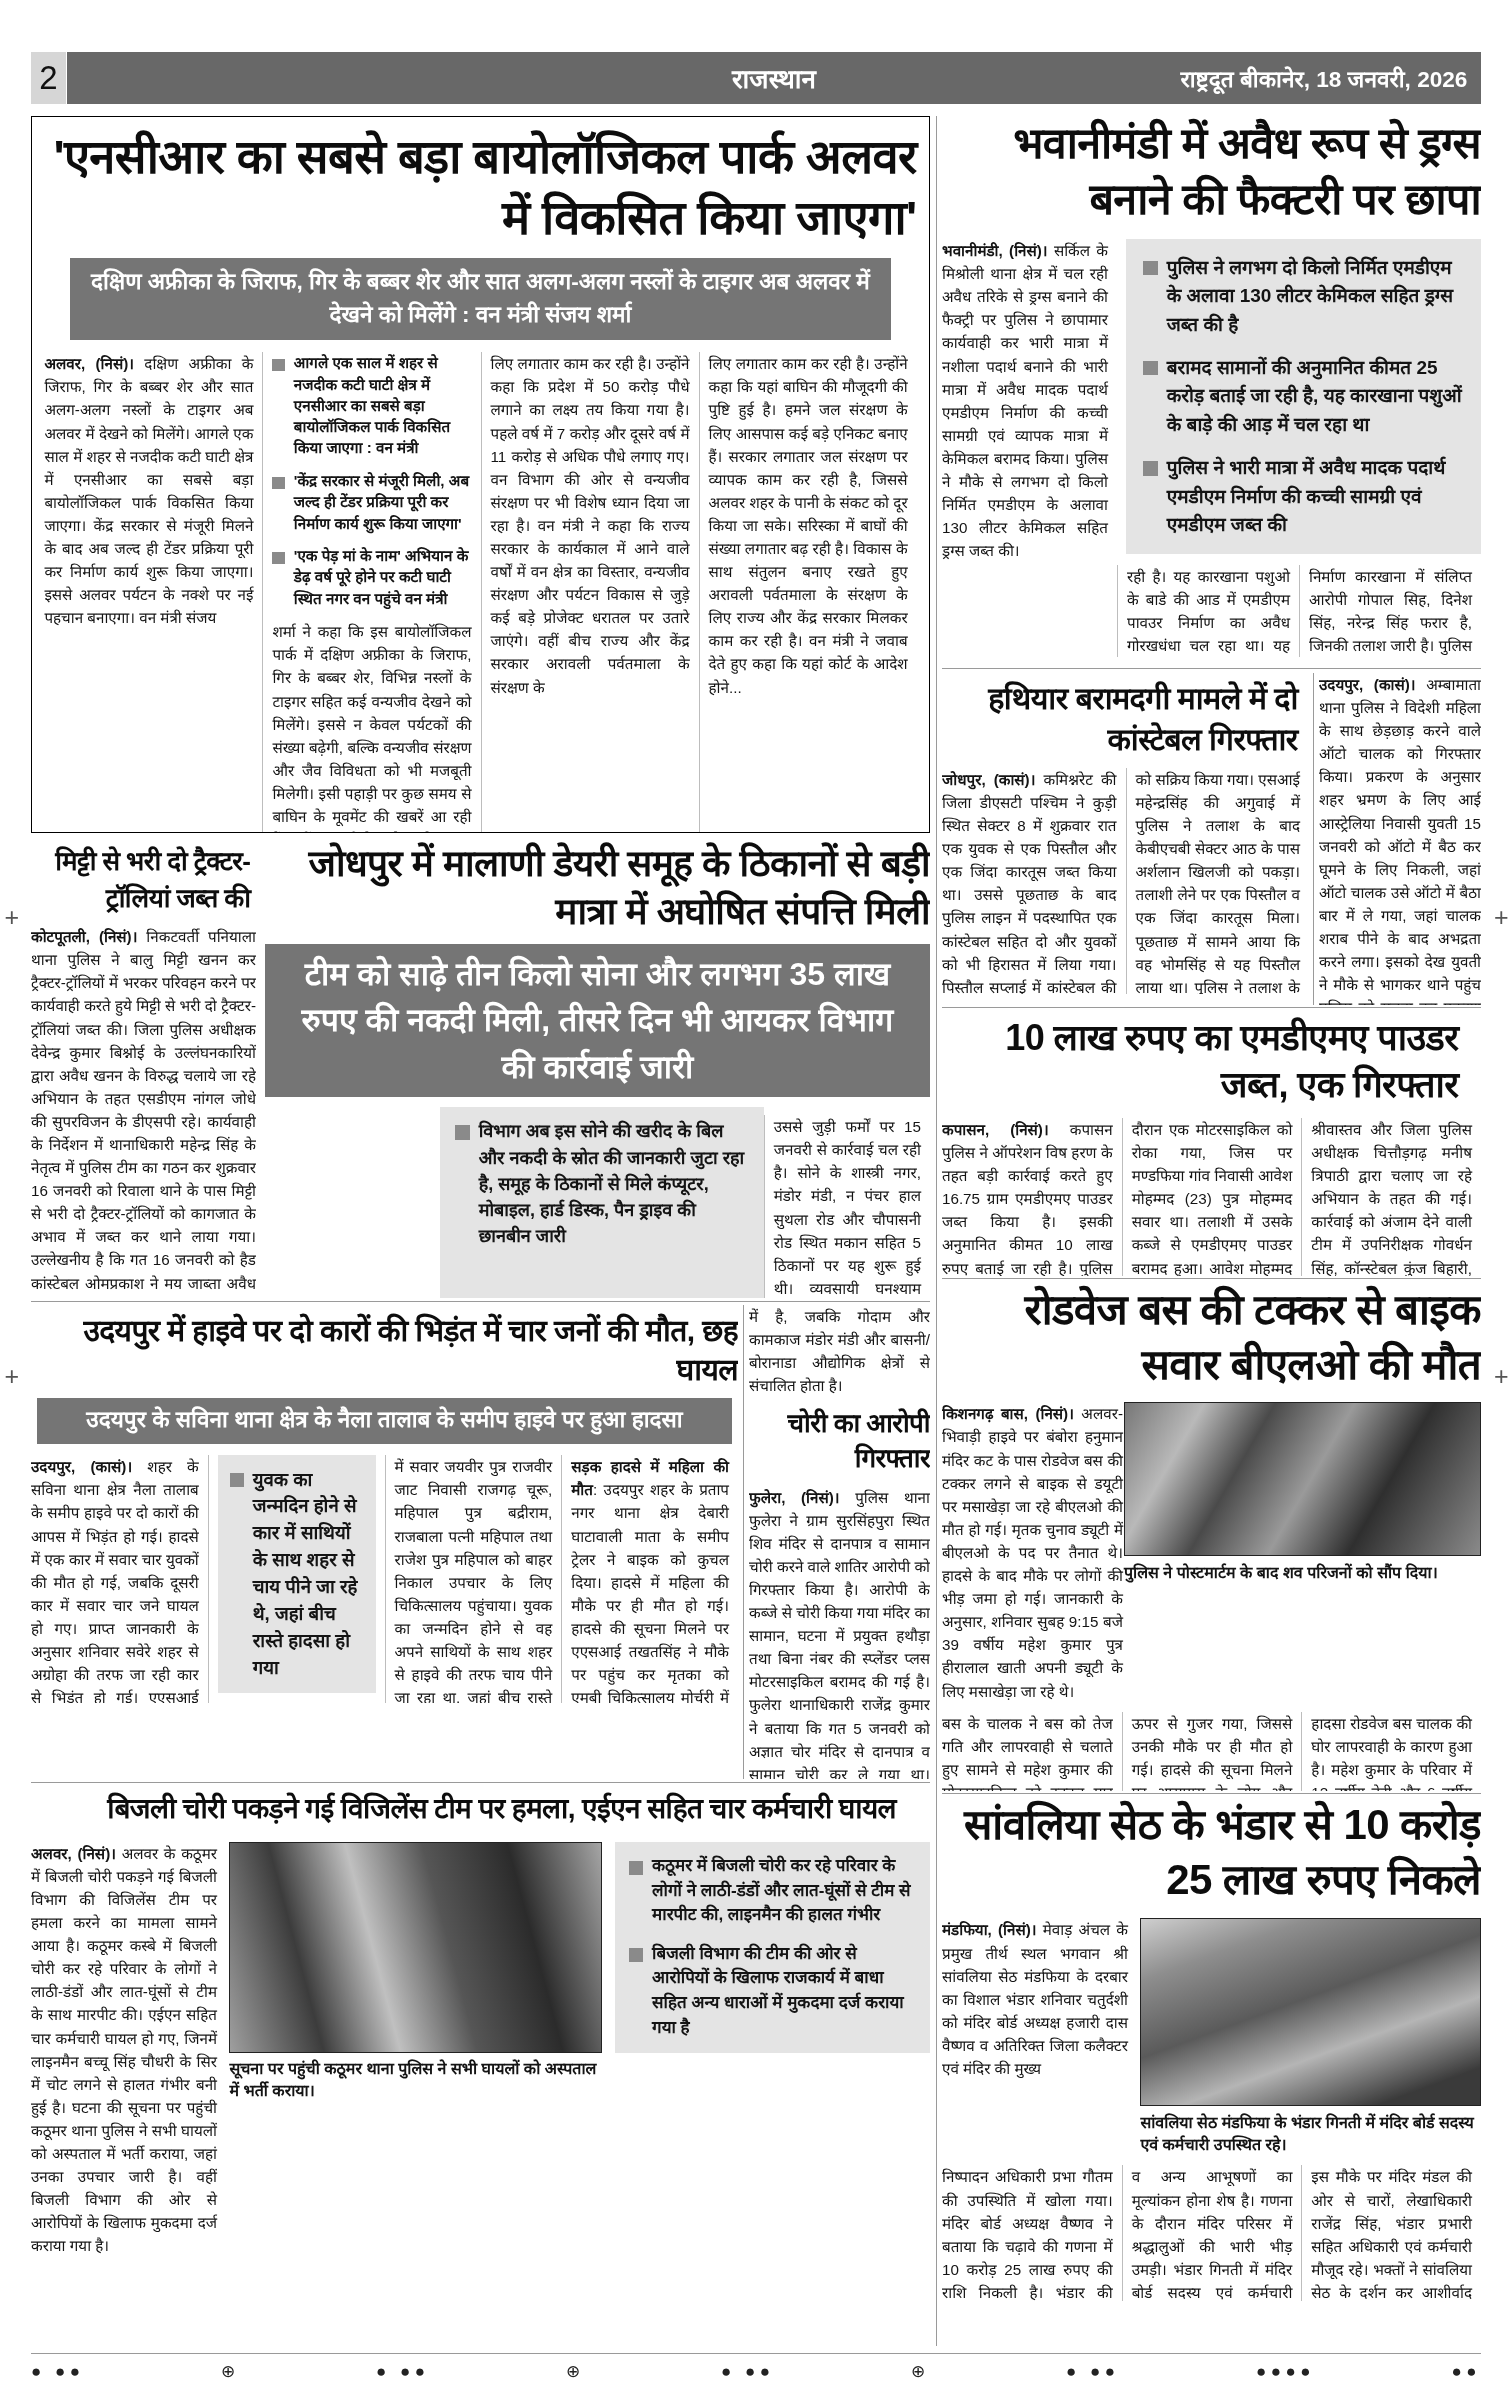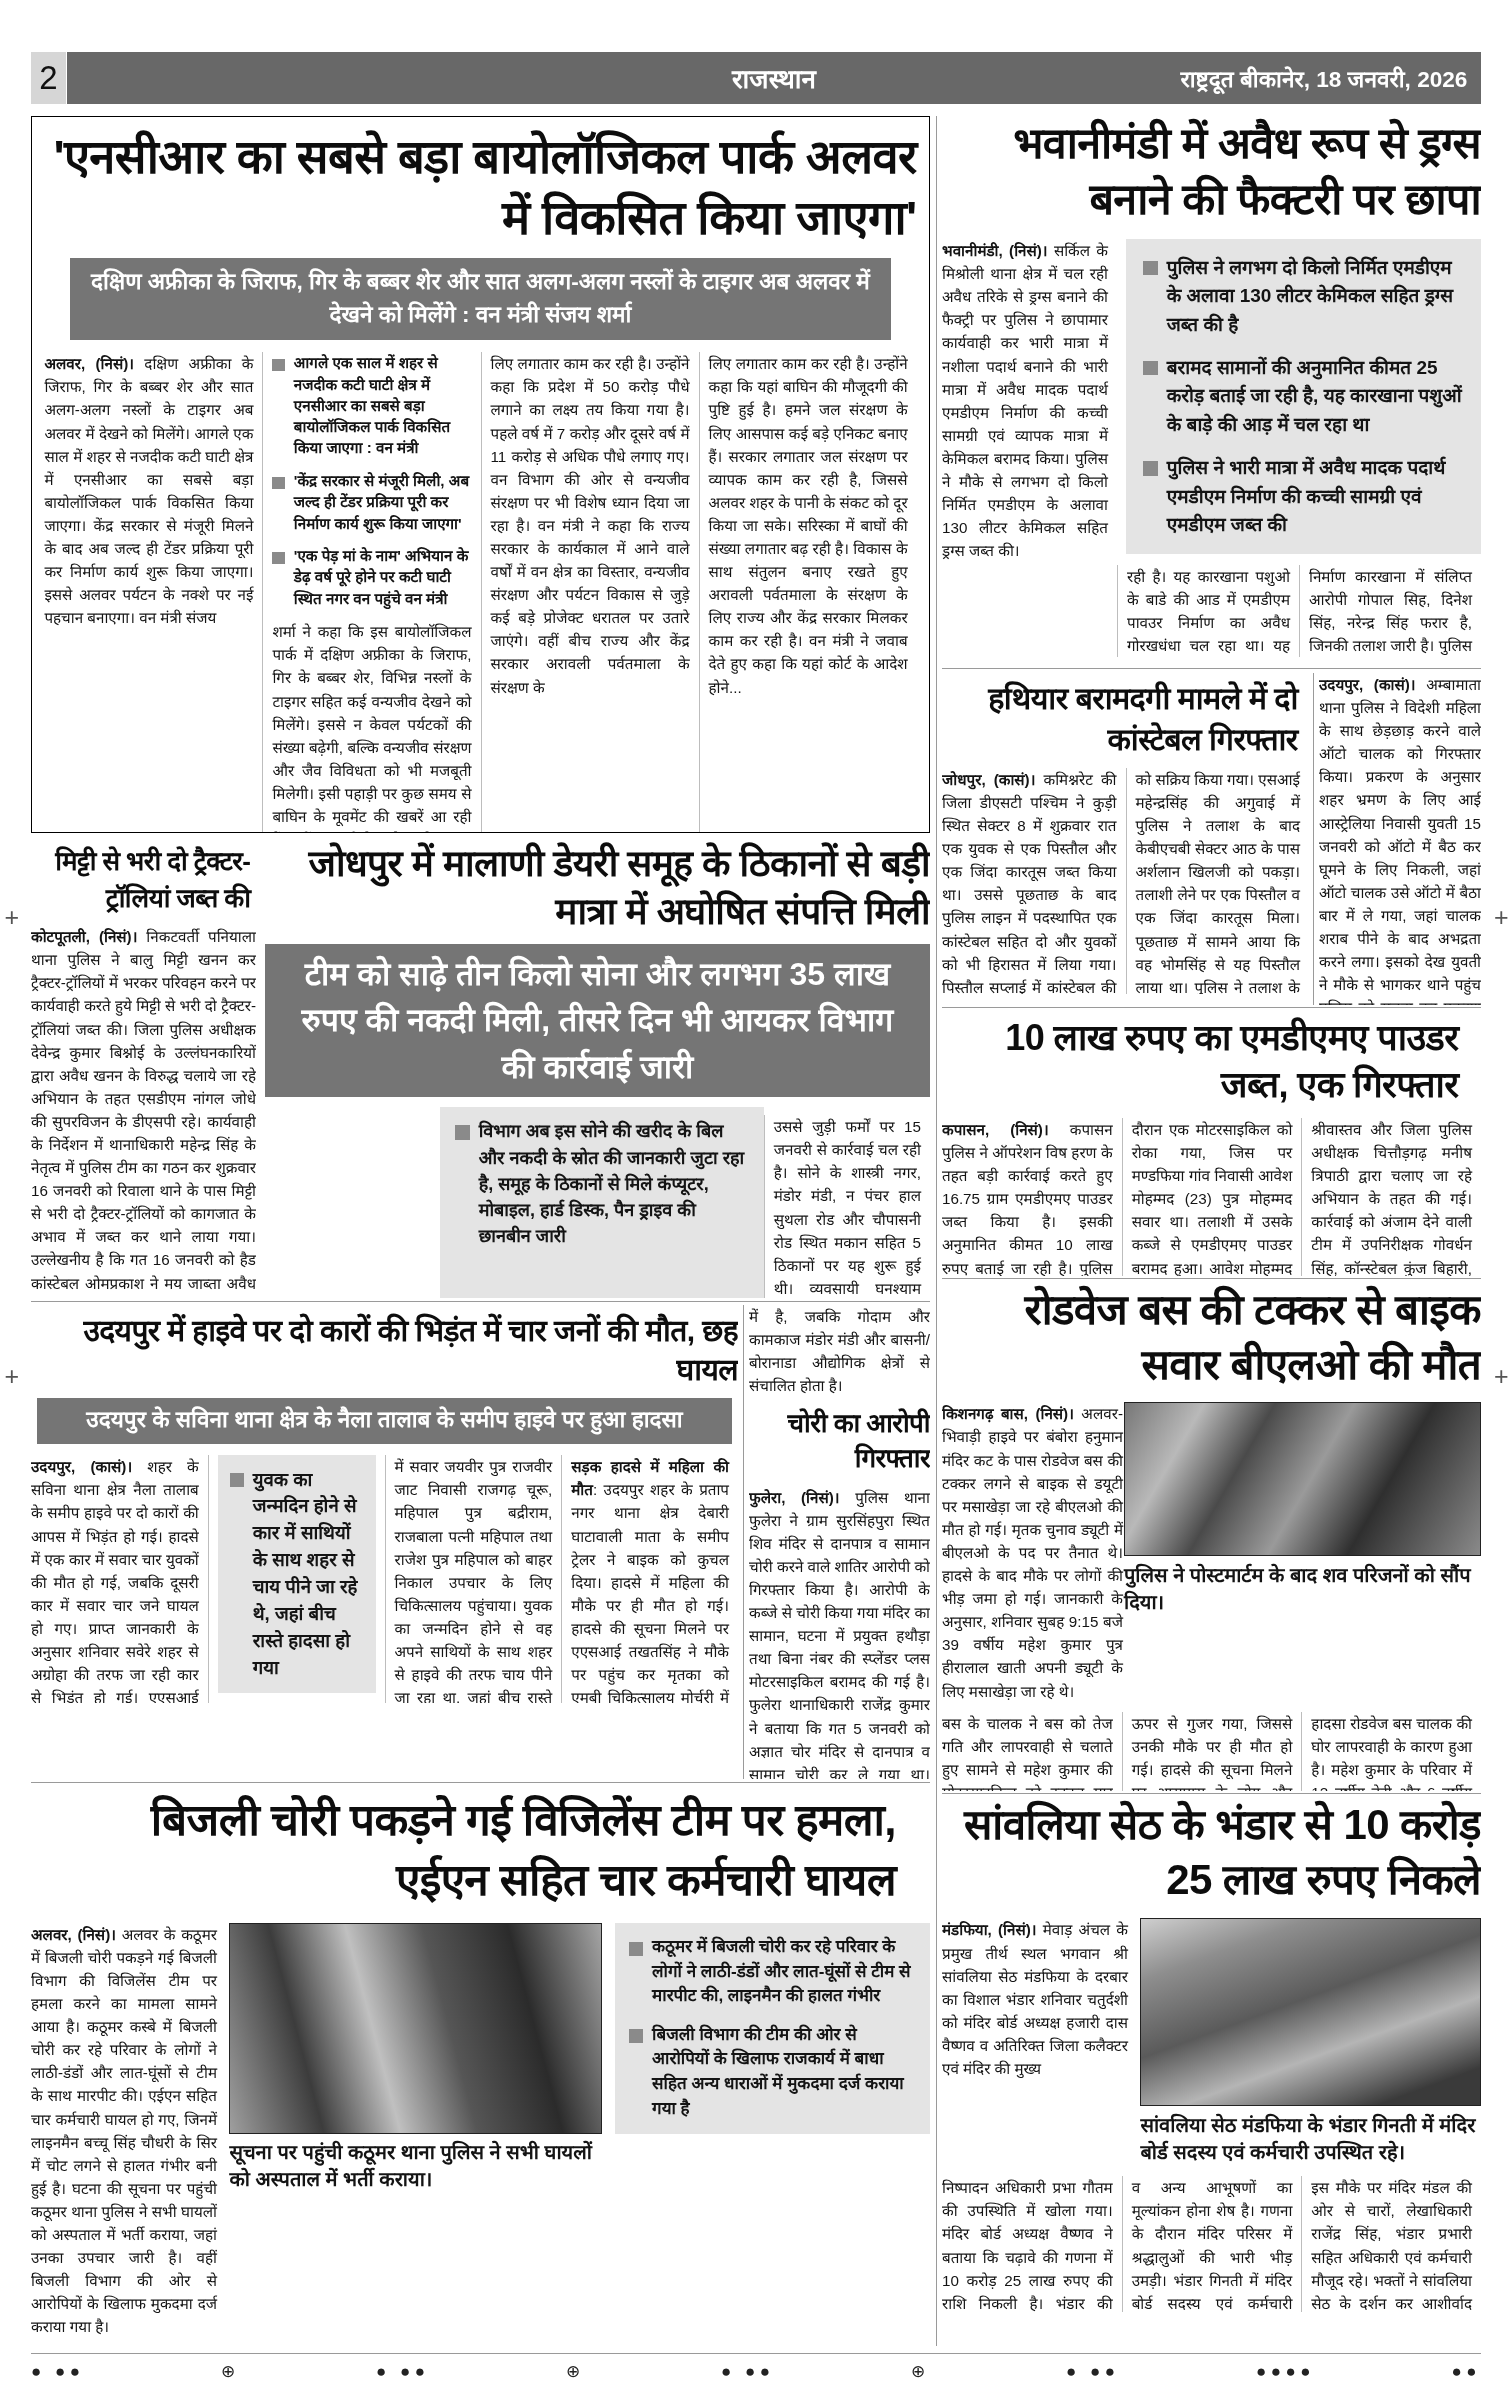--- a/index.html
+++ b/index.html
@@ -16,21 +16,21 @@
   .cols{display:grid;}
   .cell{padding:0 9px;overflow:hidden;border-left:0.6px solid #bdbdbd;}
   .cell:first-child{border-left:none;padding-left:0;}
   .band{background:#757575;color:#fff;font-weight:bold;text-align:center;line-height:1.45;}
   .gbox{background:#e4e4e4;}
   .bul{display:flex;gap:9px;align-items:flex-start;font-weight:bold;}
   .sq{width:12.4px;height:12.4px;background:#8a8a8a;flex:none;margin-top:6.8px;}
   .hl{font-weight:bold;text-align:right;color:#0d0d0d;letter-spacing:-0.6px;}
   .art{position:absolute;overflow:hidden;}
   .photo{position:relative;overflow:hidden;border:1.1px solid #222;}
-  .cap{font-size:20px;font-weight:bold;line-height:1.35;margin-top:5.6px;}
+  .cap{font-size:16px;font-weight:bold;line-height:1.35;margin-top:5.6px;}
   .vline{position:absolute;width:1.1px;background:#9a9a9a;}
   .hline{position:absolute;height:1.1px;background:#9a9a9a;}
   .reg{position:absolute;color:#555;font-size:25px;}
   .footer{position:absolute;left:31px;right:31px;top:2361px;display:flex;justify-content:space-between;align-items:center;color:#222;font-size:17px;}
   .footer span{letter-spacing:4.5px;}
   
   .ph-a{background:linear-gradient(120deg,#777 0%,#b9b9b9 18%,#4a4a4a 34%,#9a9a9a 52%,#2f2f2f 70%,#8a8a8a 100%);}
   .ph-b{background:linear-gradient(75deg,#9f9f9f 0%,#3c3c3c 22%,#c0c0c0 40%,#565656 58%,#2b2b2b 78%,#a5a5a5 100%);}
   .ph-c{background:linear-gradient(160deg,#cfcfcf 0%,#8e8e8e 20%,#5a5a5a 45%,#b5b5b5 65%,#3a3a3a 88%);}
 </style>
@@ -227,21 +227,21 @@
       <div class="cell">
           <p class="bd">ऊपर से गुजर गया, जिससे उनकी मौके पर ही मौत हो गई। हादसे की सूचना मिलने पर आसपास के लोग और परिजन मौके पर पहुंचे। पुलिस ने मौके पर पहुंचकर शव को सीएचसी किशनगढ़ बास भिजवाया, जहां पोस्टमार्टम के बाद शव परिजनों को सौंप दिया गया। मृतक के भाई अशोक कुमार ने थाने में रिपोर्ट दर्ज कराई है। उन्होंने बताया कि यह</p>
         </div>
       <div class="cell">
           <p class="bd">हादसा रोडवेज बस चालक की घोर लापरवाही के कारण हुआ है। महेश कुमार के परिवार में 12 वर्षीय बेटी और 6 वर्षीय बेटा है। चार वर्ष पूर्व उनकी पत्नी की भी मृत्यु हो चुकी थी। इस हादसे के बाद दोनों बच्चों के सिर के ऊपर से माता-पिता का साया उठ गया है। लोगों ने दोषी चालक के खिलाफ सख्त कार्रवाई की मांग की है।</p>
         </div>
     </div>
   </div>
 
   <div class="art" style="left:31px;top:1787px;width:899px;height:556px;">
-    <div class="hl" style="font-size:44px;line-height:1.35;margin:3.4px 34px 0;">बिजली चोरी पकड़ने गई विजिलेंस टीम पर हमला, एईएन सहित चार कर्मचारी घायल</div>
+    <div class="hl" style="font-size:28px;line-height:1.35;margin:3.4px 34px 0;">बिजली चोरी पकड़ने गई विजिलेंस टीम पर हमला, एईएन सहित चार कर्मचारी घायल</div>
     <div style="display:grid;grid-template-columns:186px 373px 1fr;gap:12.4px;margin-top:13.6px;">
       <div>
           <p class="bd"><b class="dl">अलवर, (निसं)।</b> <span>अलवर के कठूमर में बिजली चोरी पकड़ने गई बिजली विभाग की विजिलेंस टीम पर हमला करने का मामला सामने आया है। कठूमर कस्बे में बिजली चोरी कर रहे परिवार के लोगों ने लाठी-डंडों और लात-घूंसों से टीम के साथ मारपीट की। एईएन सहित चार कर्मचारी घायल हो गए, जिनमें लाइनमैन बच्चू सिंह चौधरी के सिर में चोट लगने से हालत गंभीर बनी हुई है। घटना की सूचना पर पहुंची कठूमर थाना पुलिस ने सभी घायलों को अस्पताल में भर्ती कराया, जहां उनका उपचार जारी है। वहीं बिजली विभाग की ओर से आरोपियों के खिलाफ मुकदमा दर्ज कराया गया है।</span></p>
         </div>
       <div>
         <div class="photo ph-b" style="height:209px;"></div>
         <div class="cap">सूचना पर पहुंची कठूमर थाना पुलिस ने सभी घायलों को अस्पताल में भर्ती कराया।</div>
       </div>
       <div class="gbox" style="padding:12.4px 14.7px;height:fit-content;">
         <div class="bul" style="font-size:17px;line-height:1.45;margin-bottom:13.6px;">

